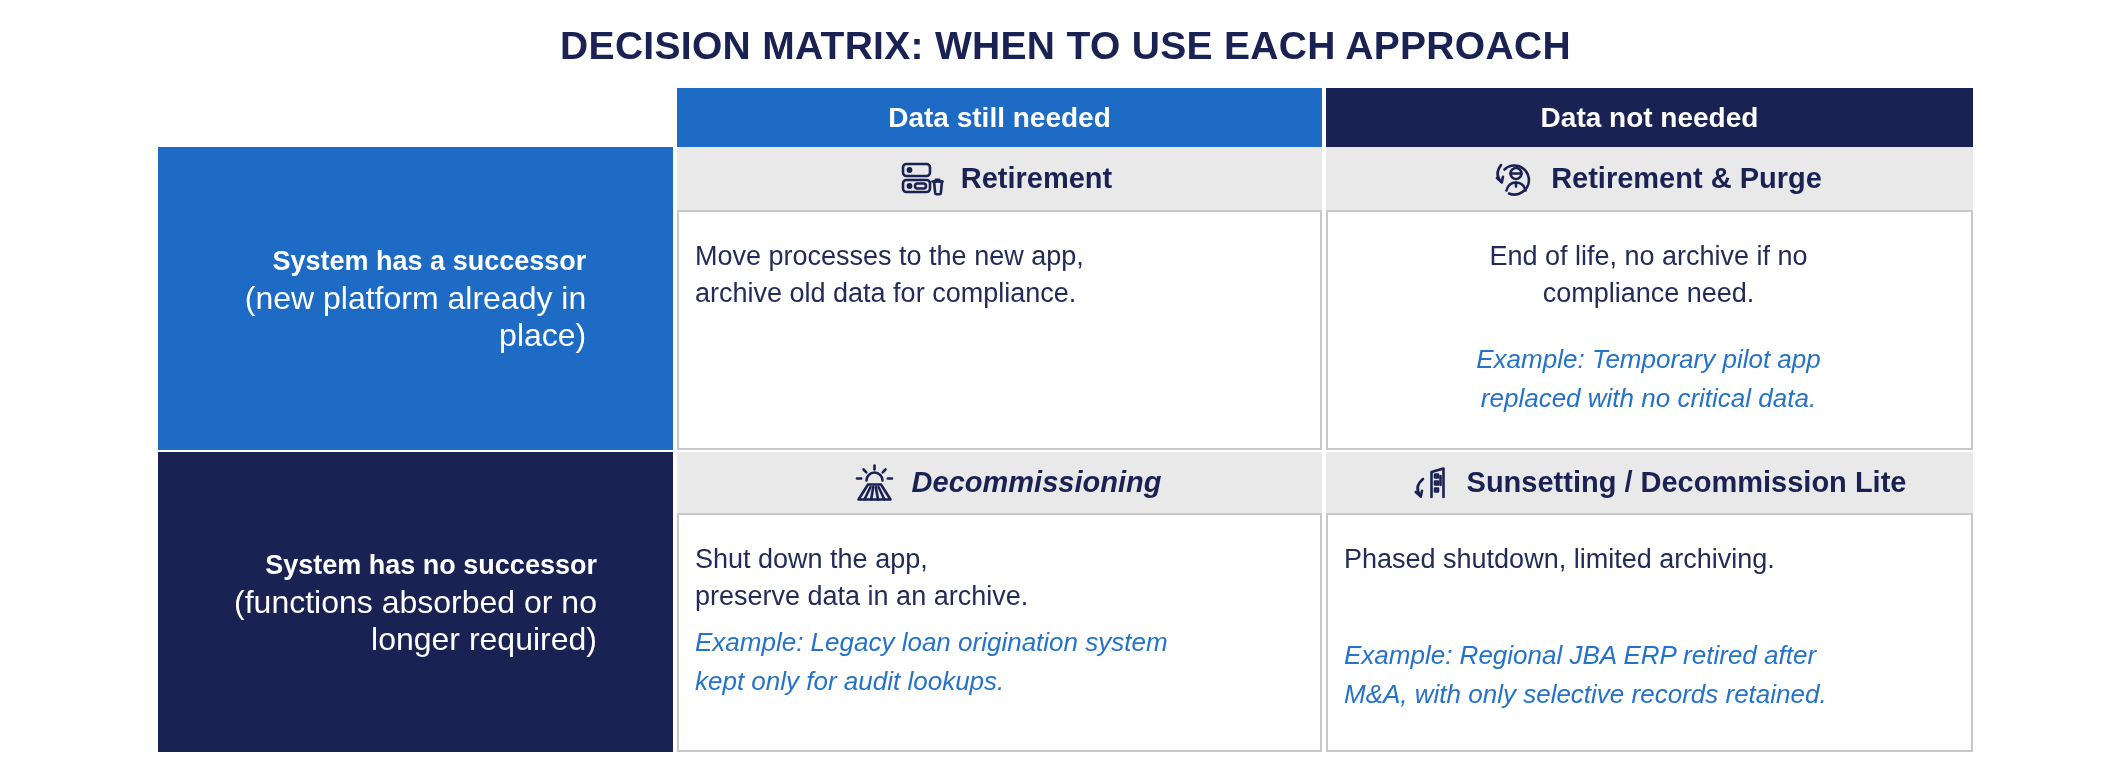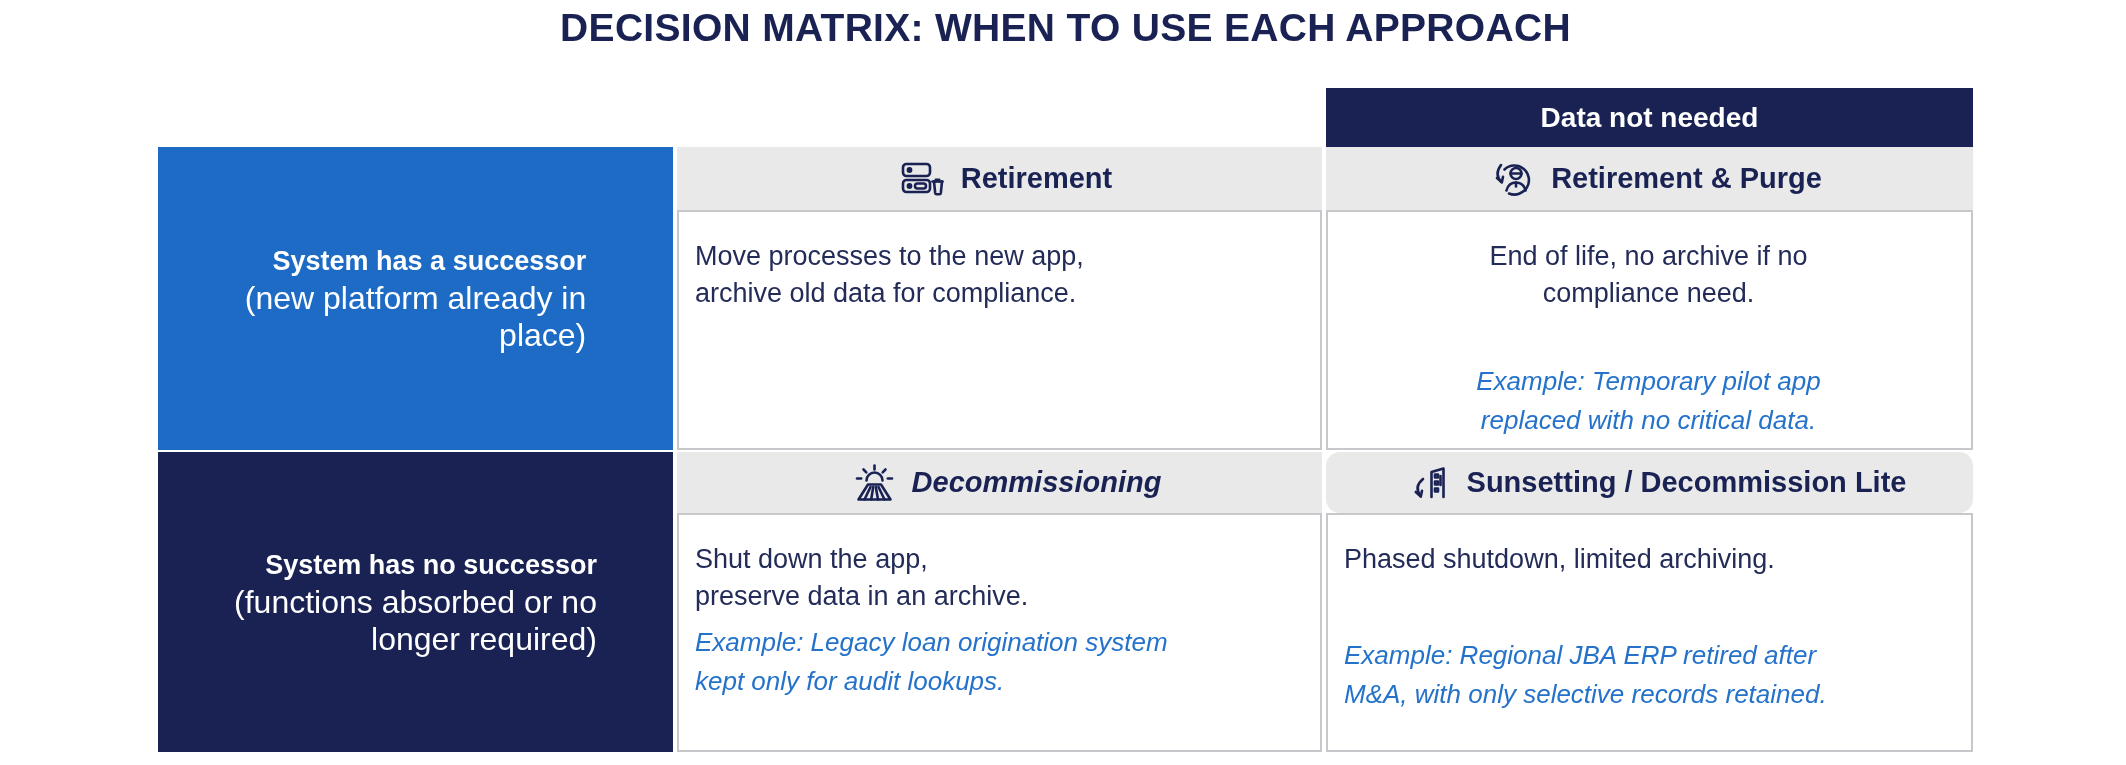--- a/index.html
+++ b/index.html
@@ -9,21 +9,21 @@
     --text:#232c58;
     --example:#2472ca;
     --border:#c6c8cc;
   }
   *{margin:0;padding:0;box-sizing:border-box;}
   html,body{width:2126px;height:765px;background:#ffffff;overflow:hidden;
     font-family:"Liberation Sans","DejaVu Sans",sans-serif;}
   .stage{position:relative;width:2126px;height:765px;background:#fff;}
 
   .title{
-    position:absolute;left:158px;top:6px;width:1815px;
+    position:absolute;left:158px;top:24px;width:1815px;
     text-align:center;font-size:39px;font-weight:900;letter-spacing:.3px;
     color:var(--navy);
   }
 
   .matrix{
     position:absolute;left:158px;top:88px;width:1815px;height:664px;
     display:grid;
     grid-template-columns:519px 645px 651px;
     grid-template-rows:59px 63px 240px 63px 239px;
   }
@@ -40,48 +40,51 @@
   .rh-b{grid-area:4/1/6/2;background:var(--navy);margin-right:4px;margin-top:2px;}
   .rh-inner{text-align:right;}
   .rh-title{font-weight:700;font-size:27px;line-height:37px;}
   .rh-sub{font-weight:400;font-size:32px;line-height:37px;white-space:pre-line;}
 
   
   .subhead{background:var(--band);display:flex;align-items:center;justify-content:center;gap:14px;padding-left:12px;}
   .sh-1{grid-area:2/2/3/3;}
   .sh-2{grid-area:2/3/3/4;margin-left:4px;}
   .sh-3{grid-area:4/2/5/3;margin-top:2px;font-style:italic;}
-  .sh-4{grid-area:4/3/5/4;margin-left:4px;margin-top:2px;border-radius:14px;}
+  .sh-4{grid-area:4/3/5/4;margin-left:4px;margin-top:2px;}
   .sh-label{font-weight:700;font-size:29px;color:var(--navy);}
   .sh-icon{width:48px;height:48px;flex:0 0 auto;}
   .sh-icon svg{width:48px;height:48px;display:block;stroke:var(--navy);fill:none;
     stroke-width:2.6;stroke-linecap:round;stroke-linejoin:round;}
 
   
   .cell{background:#fff;border:2px solid var(--border);padding:26px 18px 0 16px;}
   .c-1{grid-area:3/2/4/3;}
   .c-2{grid-area:3/3/4/4;margin-left:4px;text-align:center;}
   .c-3{grid-area:5/2/6/3;}
   .c-4{grid-area:5/3/6/4;margin-left:4px;}
   .desc{font-size:27px;line-height:37px;color:var(--text);white-space:pre-line;}
   .example{font-size:26px;line-height:39px;font-style:italic;color:var(--example);white-space:pre-line;}
   .c-1 .example{margin-top:42px;}
-  .c-2 .example{margin-top:50px;}
+  .c-2 .example{margin-top:28px;}
   .c-3 .example{margin-top:8px;}
   .c-4 .example{margin-top:58px;}
 </style>
 </head>
 <body>
 
 <div class="stage">
 
   <div class="title">DECISION MATRIX: WHEN TO USE EACH APPROACH</div>
 
   <div class="matrix">
 
+    <div class="colhead ch-1">
+      <span>Data still needed</span>
+    </div>
     <div class="colhead ch-2">
       <span>Data not needed</span>
     </div>
 
     <div class="rowhead rh-a">
       <div class="rh-inner">
         <div class="rh-title">System has a successor</div>
         <div class="rh-sub">(new platform already in
 place)</div>
       </div>

